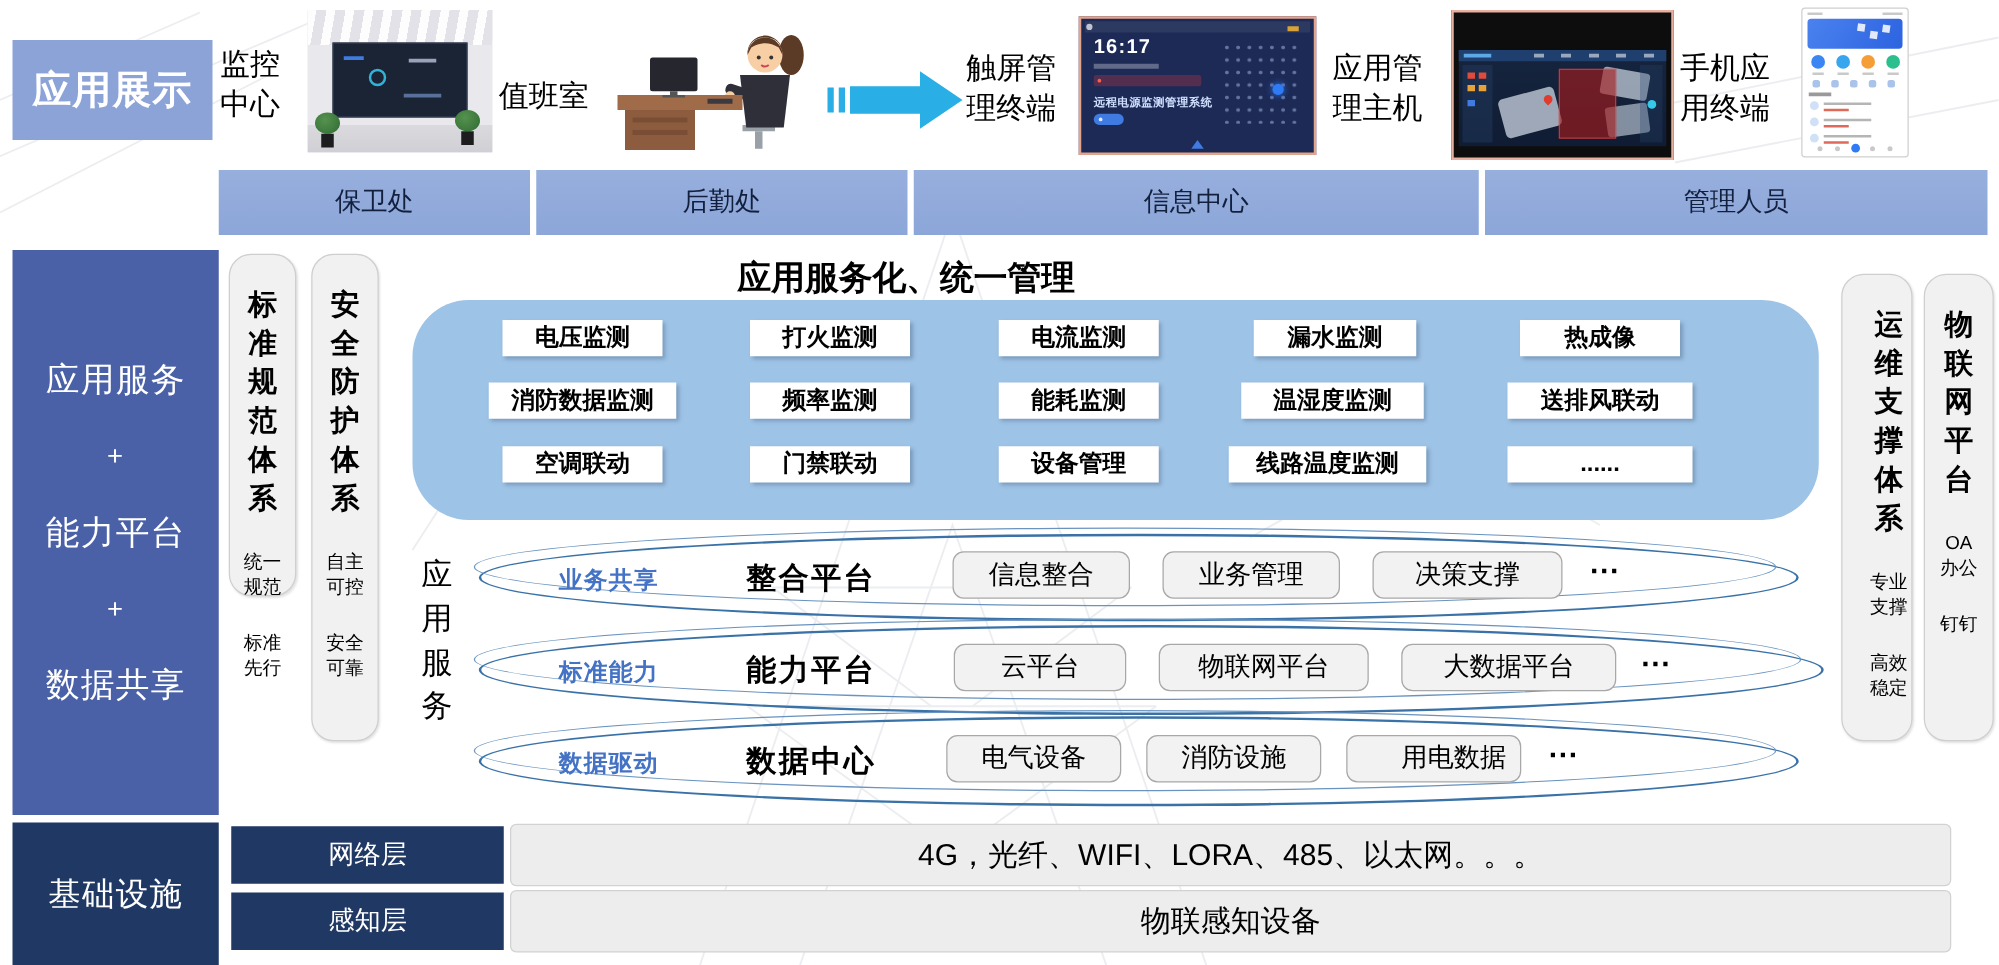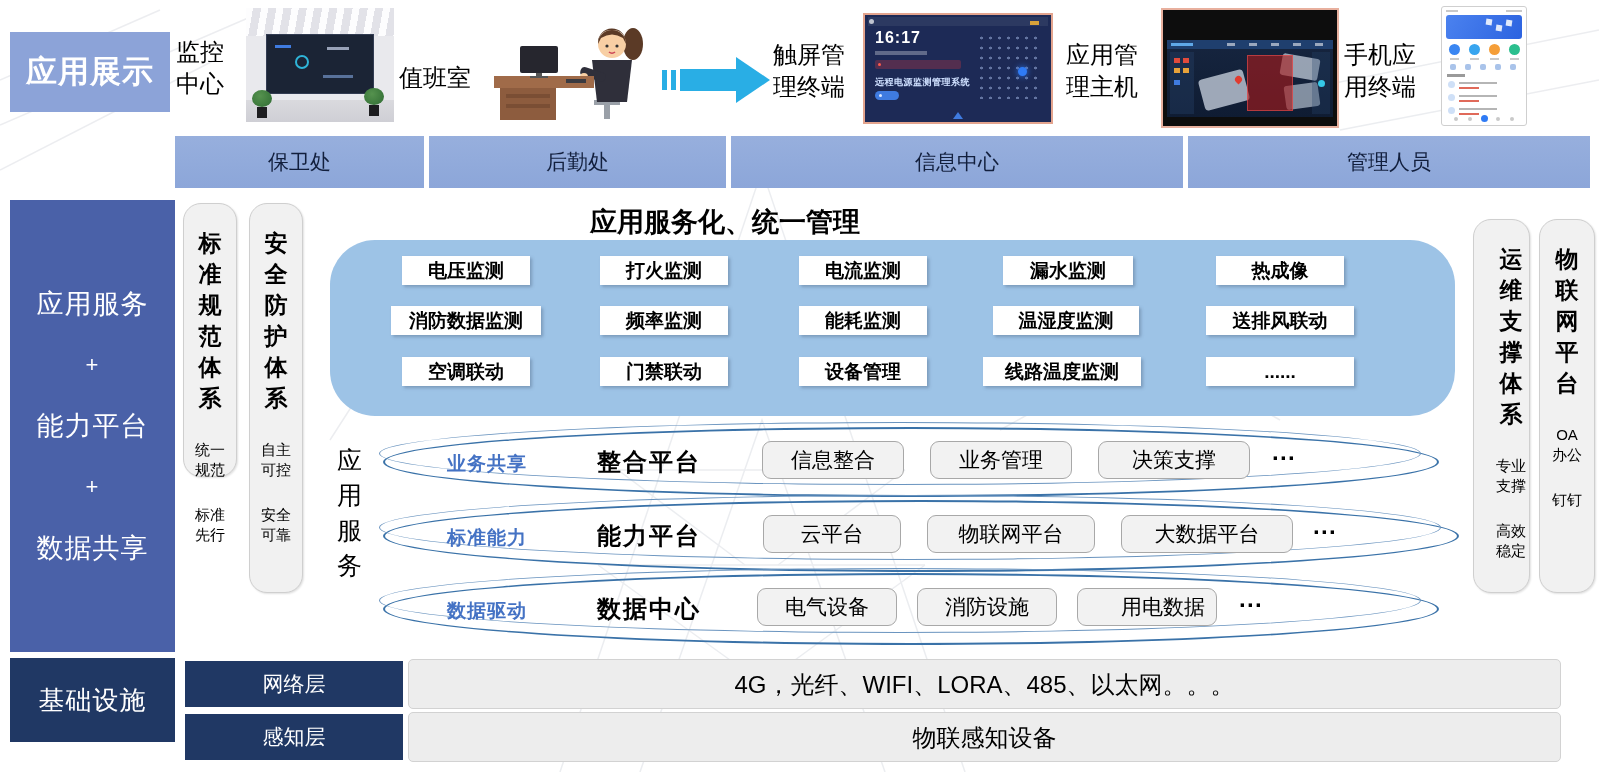--- a/index.html
+++ b/index.html
@@ -117,21 +117,21 @@
   .erow{position:absolute;border:2px solid #3A72A8;border-radius:50%;}
   .erow::before{content:"";position:absolute;left:-6px;right:16px;top:-7px;bottom:10px;
                 border:1.5px solid #6a94bf;border-radius:50%;}
   .etag{position:absolute;font-size:19px;font-weight:bold;color:#4472C4;letter-spacing:1px;}
   .ename{position:absolute;font-size:24px;font-weight:bold;color:#000;letter-spacing:2px;}
   .ebtn{position:absolute;height:38px;background:#F2F2F2;border:1.5px solid #a8a8a8;border-radius:9px;
         text-align:center;line-height:36px;font-size:21px;color:#000;box-sizing:border-box;}
   .emore{position:absolute;font-size:24px;font-weight:bold;color:#000;}
 
   
-  .infra-label{left:10px;top:658px;width:165px;height:84px;background:#203864;color:#fff;
+  .infra-label{left:10px;top:658px;width:165px;height:114px;background:#203864;color:#fff;
                display:flex;align-items:center;justify-content:center;font-size:26px;letter-spacing:1px;}
   .layer-dark{position:absolute;left:185px;width:218px;height:46px;background:#203864;color:#fff;
               text-align:center;line-height:46px;font-size:21px;}
   .layer-light{position:absolute;left:408px;width:1153px;height:50px;background:#EDEDED;border:1px solid #d2d2d2;
                border-radius:5px;text-align:center;line-height:50px;font-size:24px;color:#000;box-sizing:border-box;}
 </style>
 </head>
 <body>
 
 <div class="stage">

